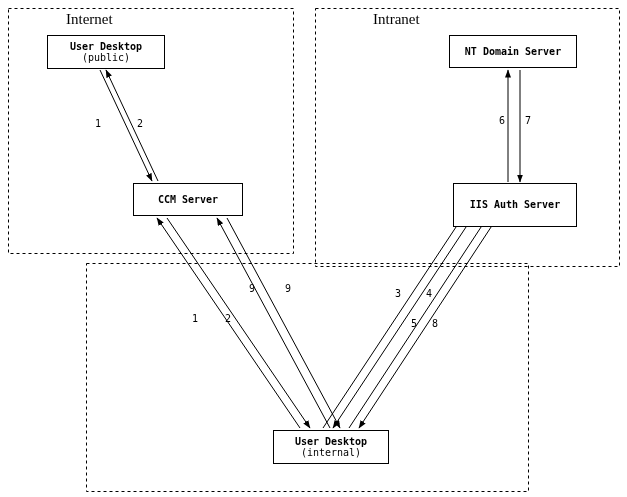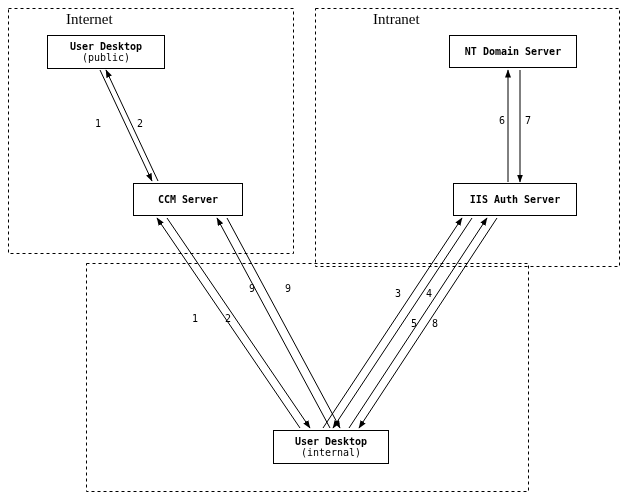--- a/index.html
+++ b/index.html
@@ -116,21 +116,21 @@
   </div>
 
   <div class="node" style="left:133px; top:183px; width:110px; height:33px;">
     <div class="title">CCM Server</div>
   </div>
 
   <div class="node" style="left:449px; top:35px; width:128px; height:33px;">
     <div class="title">NT Domain Server</div>
   </div>
 
-  <div class="node" style="left:453px; top:183px; width:124px; height:33px;">
+  <div class="node" style="left:453px; top:183px; width:124px; height:44px;">
     <div class="title">IIS Auth Server</div>
   </div>
 
   <div class="node" style="left:273px; top:430px; width:116px; height:34px;">
     <div class="title">User Desktop</div>
     <div class="subtitle">(internal)</div>
   </div>
 
   <div class="edge-label" style="left:95px; top:118px;">1</div>
   <div class="edge-label" style="left:137px; top:118px;">2</div>

